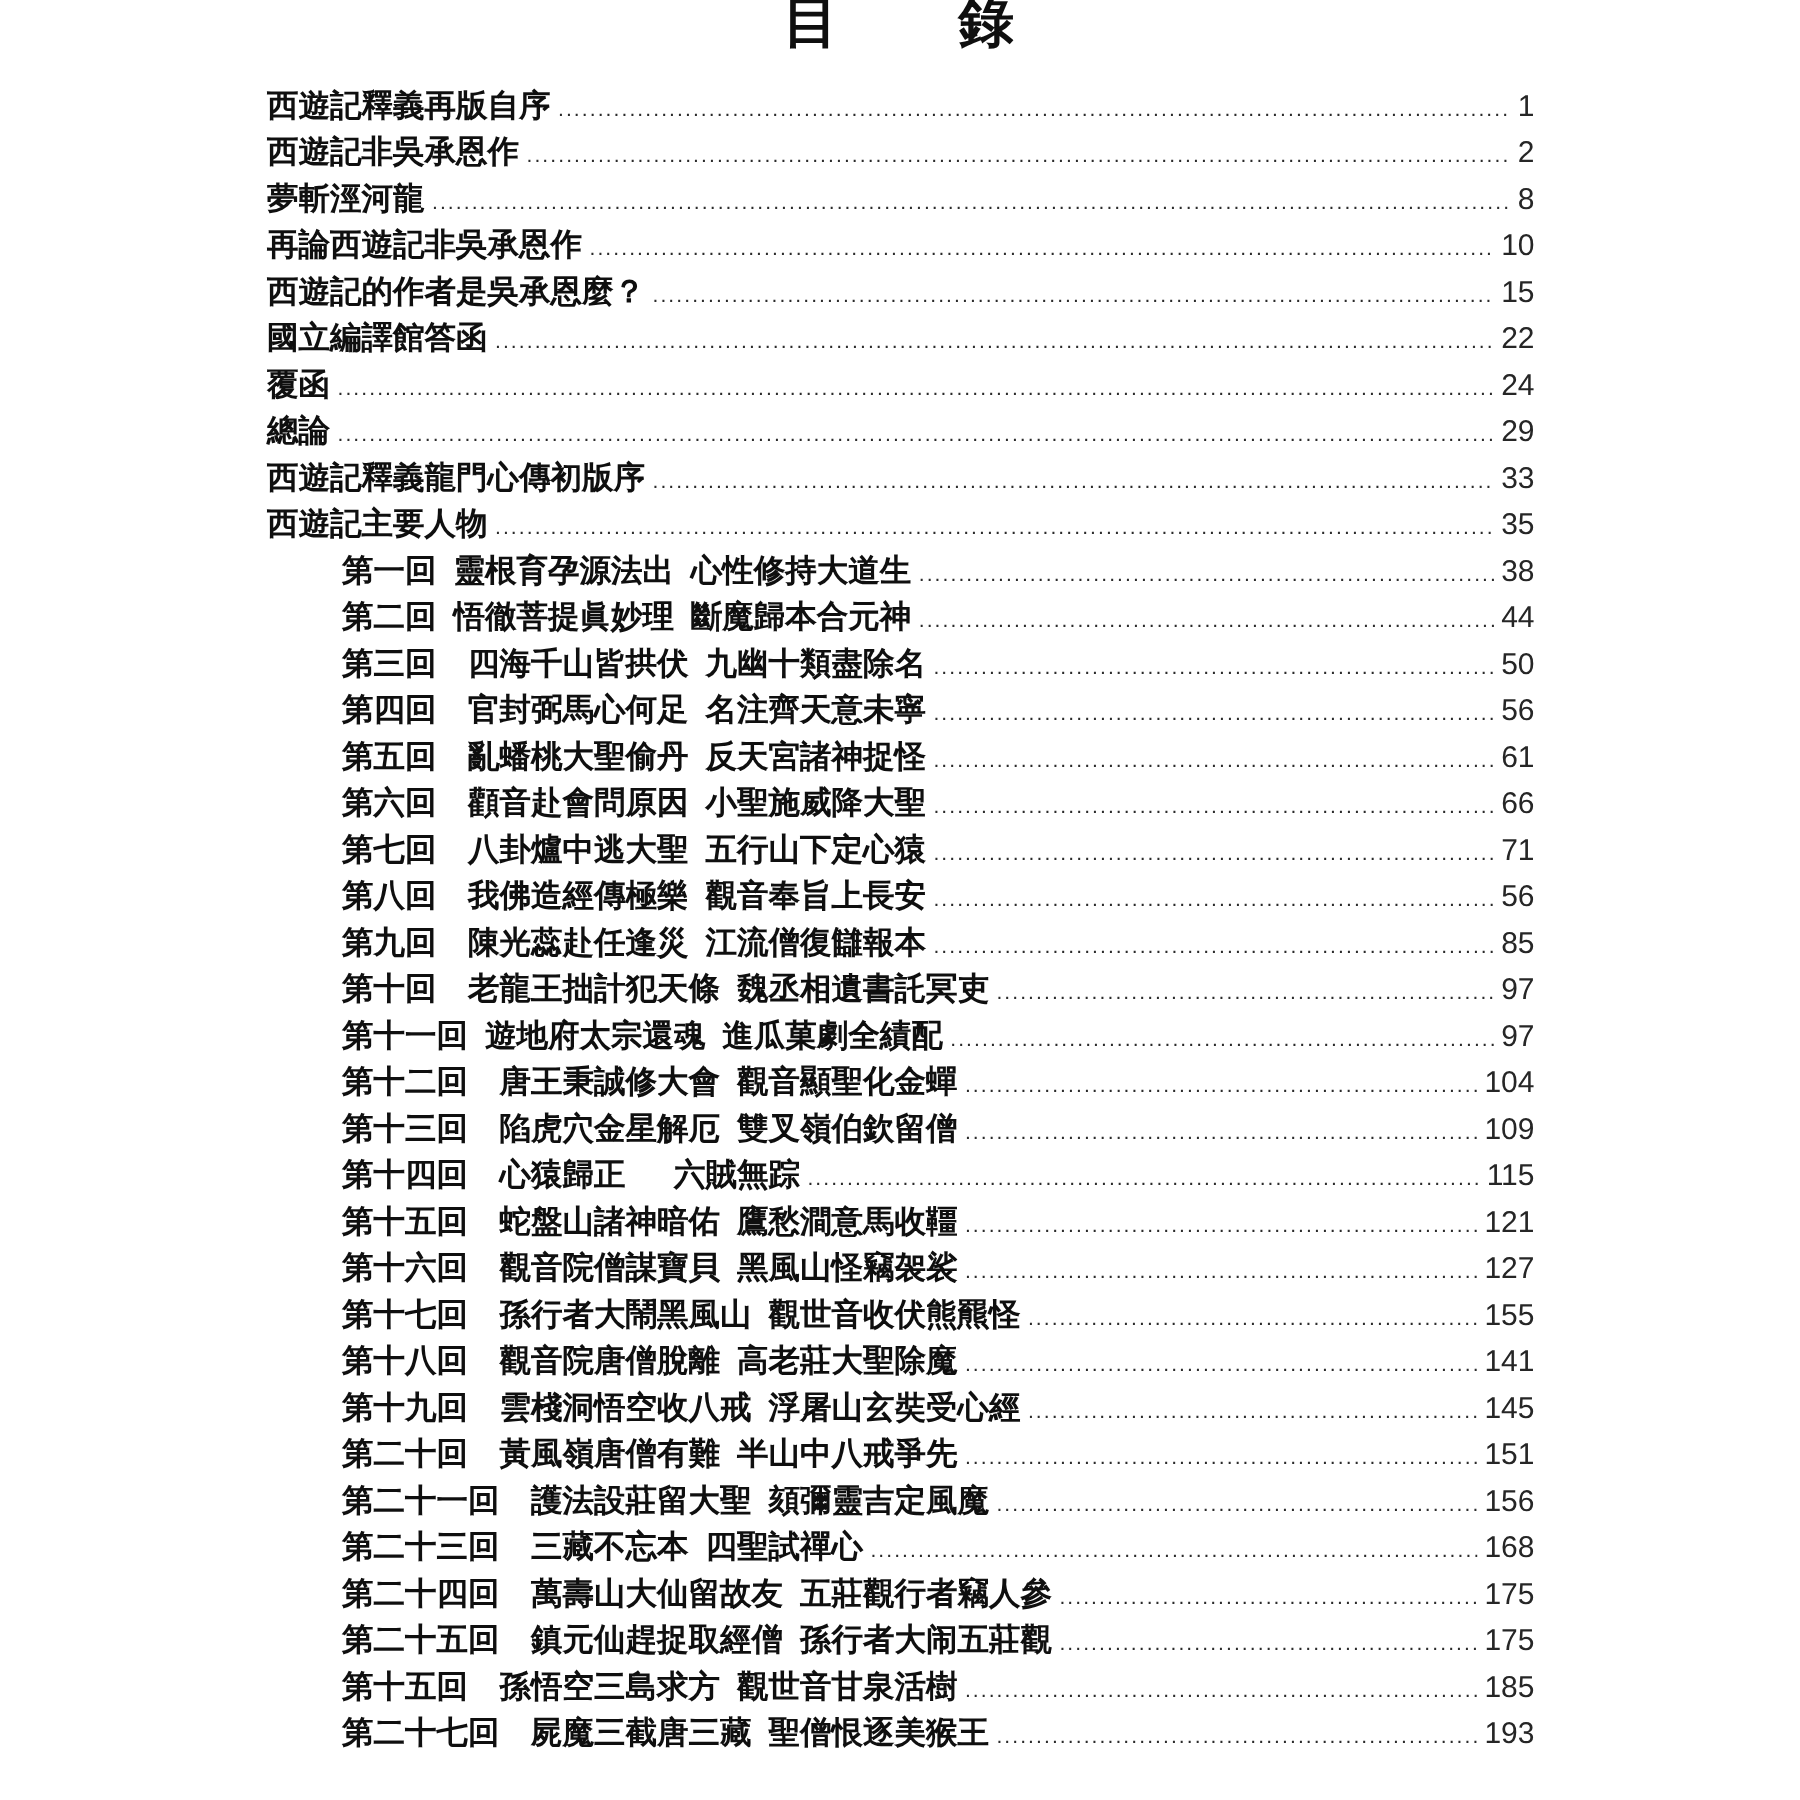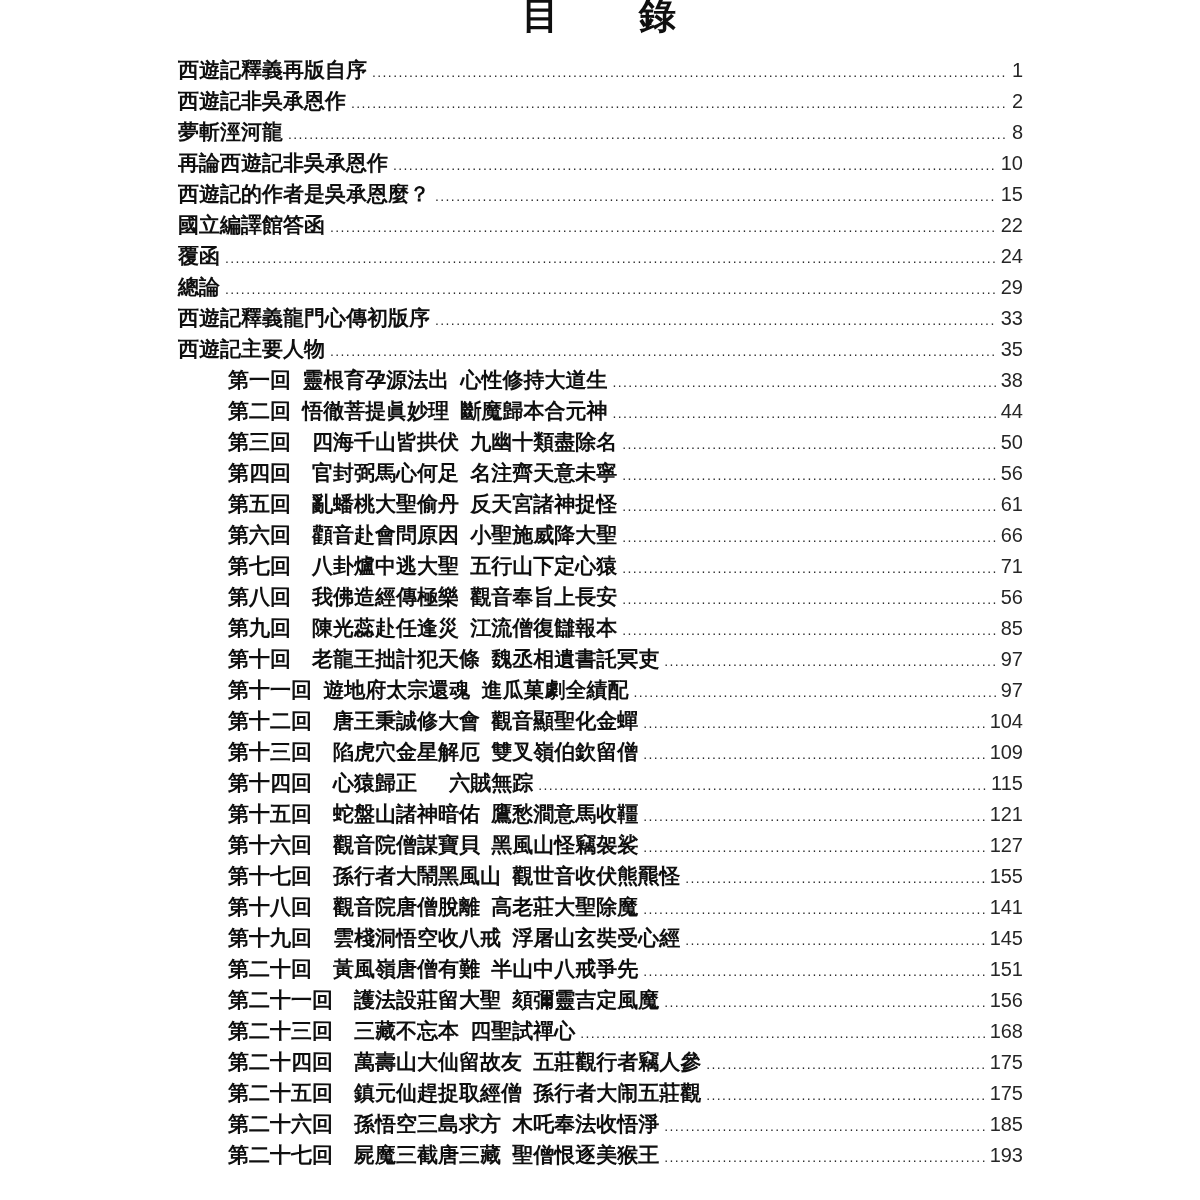--- a/index.html
+++ b/index.html
@@ -244,21 +244,21 @@
     <span class="entry-text">第二十四回　萬壽山大仙留故友 五莊觀行者竊人參</span>
     <span class="leader"></span>
     <span class="page-num">175</span>
   </div>
       <div class="toc-row level-1">
     <span class="entry-text">第二十五回　鎮元仙趕捉取經僧 孫行者大闹五莊觀</span>
     <span class="leader"></span>
     <span class="page-num">175</span>
   </div>
       <div class="toc-row level-1">
-    <span class="entry-text">第二十六回　孫悟空三島求方 木吒奉法收悟淨</span>
+    <span class="entry-text">第十五回　孫悟空三島求方 觀世音甘泉活樹</span>
     <span class="leader"></span>
     <span class="page-num">185</span>
   </div>
       <div class="toc-row level-1">
     <span class="entry-text">第二十七回　屍魔三截唐三藏 聖僧恨逐美猴王</span>
     <span class="leader"></span>
     <span class="page-num">193</span>
   </div>
     </div>
 </div>

